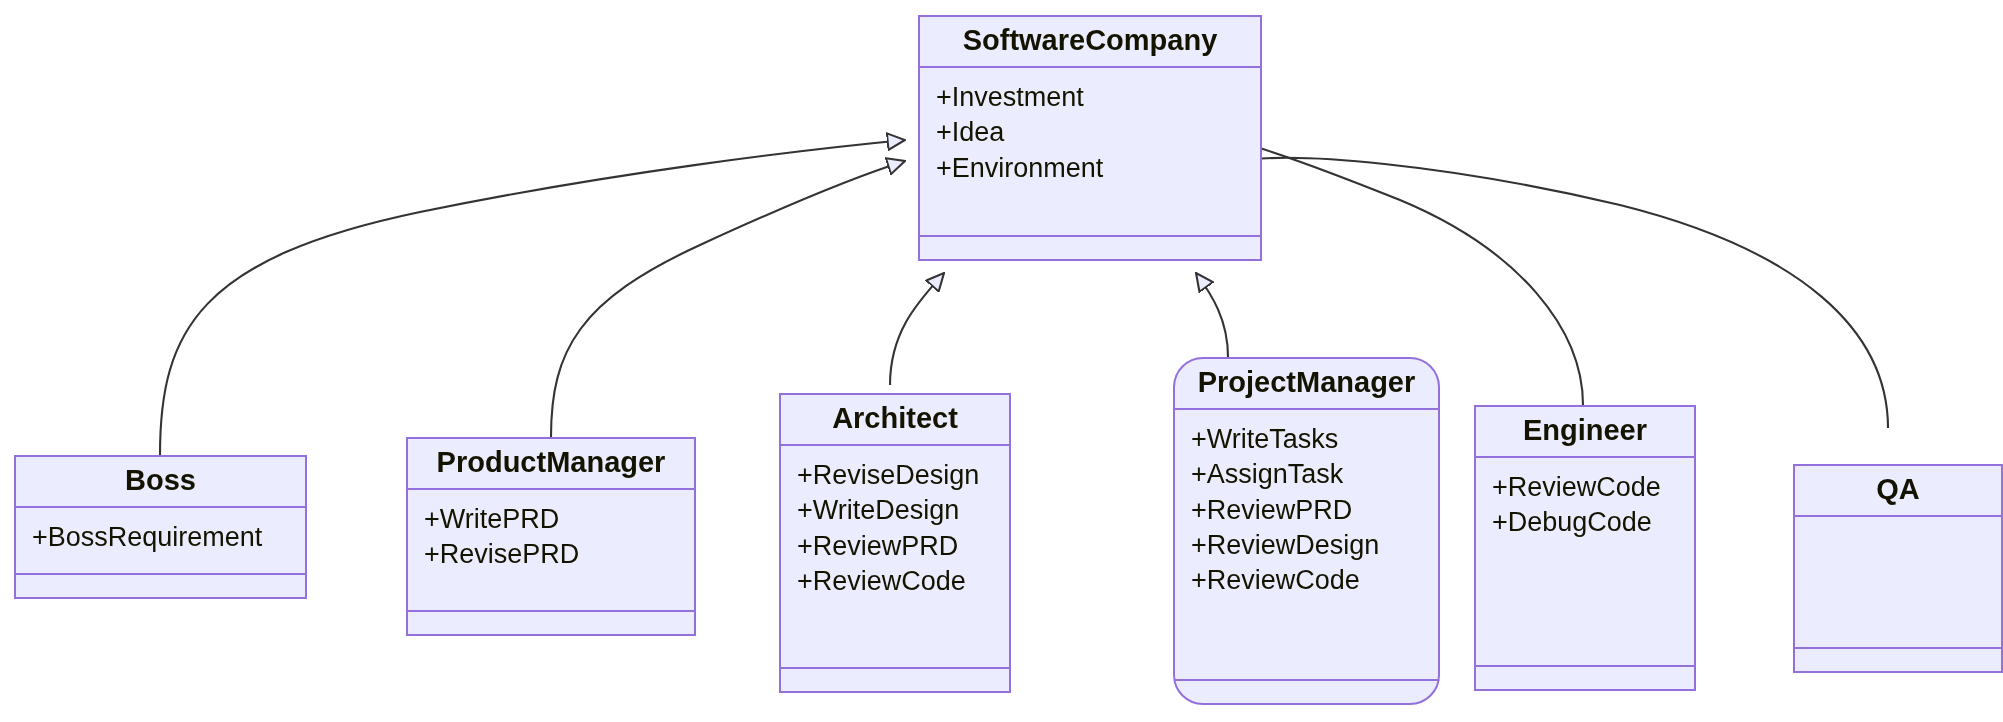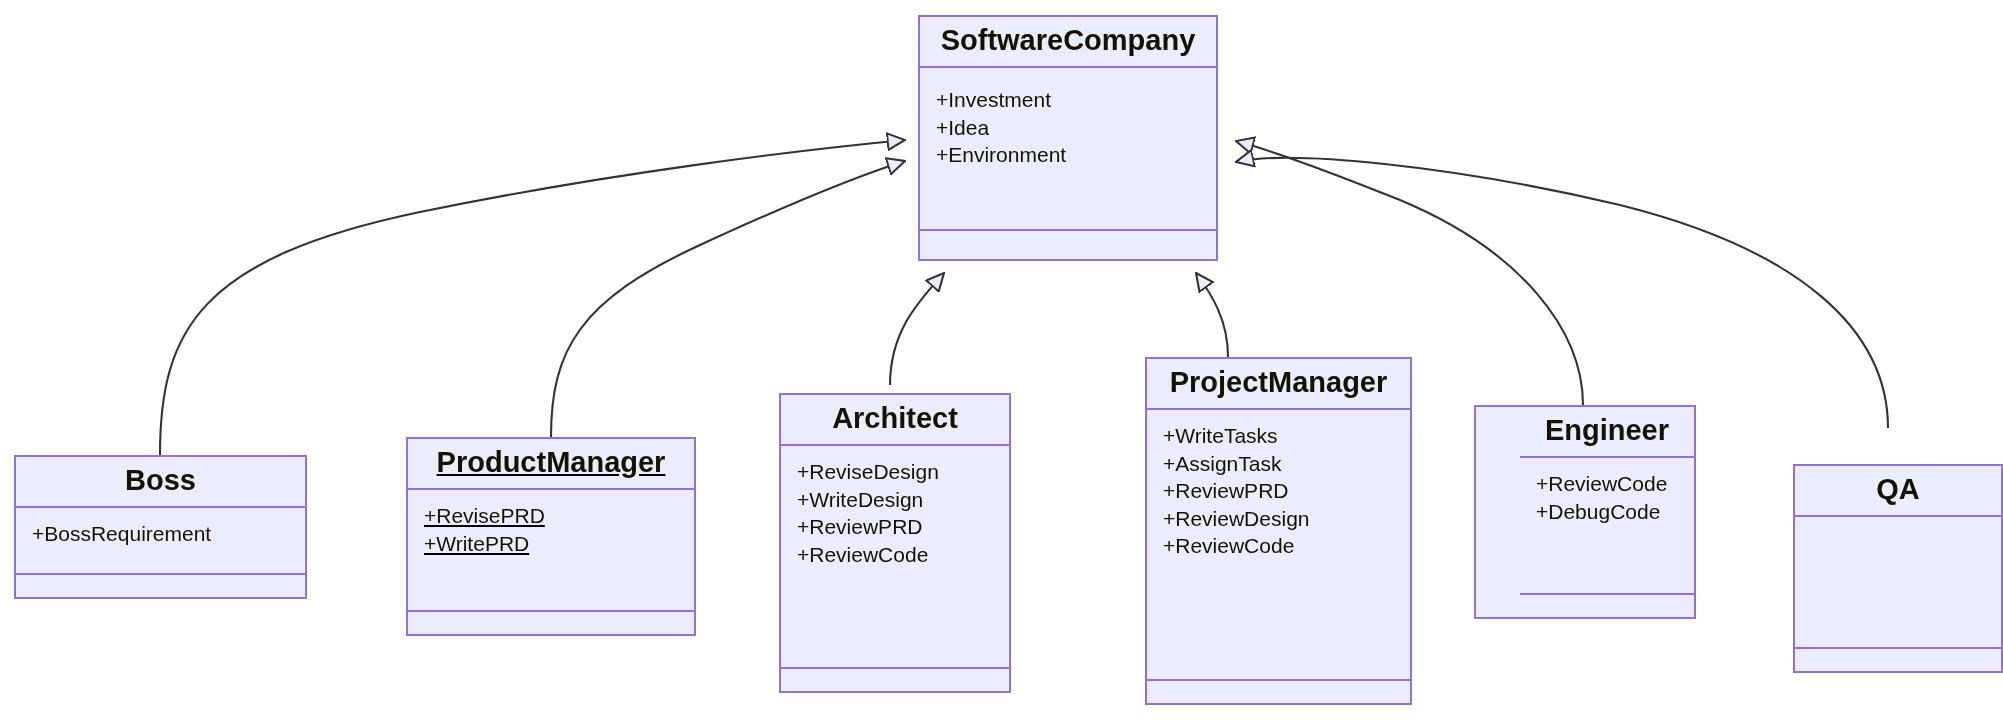--- a/index.html
+++ b/index.html
@@ -51,21 +51,21 @@
     padding: 12px 16px 13px 16px;
     border-bottom: 2px solid #9370DB;
     flex: 1 1 auto;
   }
   .class-methods {
     box-sizing: border-box;
     min-height: 22px;
     padding: 0;
   }
   .member {
-    font-size: 21px;
+    font-size: 27px;
     color: #131300;
     line-height: 1.31;
     white-space: nowrap;
   }
 </style>
 </head>
 <body>
 
 <div id="diagram-root">
 
@@ -85,71 +85,71 @@
       <path d="M 890 385 C 890 330 920 300 944 273" marker-end="url(#inh-arrow)"></path>
 
       <path d="M 1228 357 C 1228 320 1212 295 1196 273" marker-end="url(#inh-arrow)"></path>
 
       <path d="M 1583 405 C 1583 330 1520 250 1400 200 C 1320 168 1270 150 1236 141" marker-end="url(#inh-arrow)"></path>
 
       <path d="M 1888 428 C 1888 330 1800 250 1620 205 C 1450 165 1290 150 1236 162" marker-end="url(#inh-arrow)"></path>
     </g>
   </svg>
 
-  <div class="uml-class" style="left:918px; top:15px; width:300px; height:246px;gap:6px;">
+  <div class="uml-class" style="left:918px; top:15px; width:344px; height:246px;">
     <div class="class-title">SoftwareCompany</div>
     <div class="class-attrs">
       <div class="member">+Investment</div>
       <div class="member">+Idea</div>
       <div class="member">+Environment</div>
     </div>
     <div class="class-methods"></div>
   </div>
 
   <div class="uml-class" style="left:14px; top:455px; width:293px; height:144px;">
     <div class="class-title">Boss</div>
     <div class="class-attrs">
       <div class="member">+BossRequirement</div>
     </div>
     <div class="class-methods"></div>
   </div>
 
-  <div class="uml-class" style="left:406px; top:437px; width:290px; height:199px;text-decoration:underline;">
+  <div class="uml-class" style="left:406px; top:437px; width:290px; height:199px;">
     <div class="class-title">ProductManager</div>
     <div class="class-attrs">
+      <div class="member">+WritePRD</div>
       <div class="member">+RevisePRD</div>
-      <div class="member">+WritePRD</div>
     </div>
     <div class="class-methods"></div>
   </div>
 
   <div class="uml-class" style="left:779px; top:393px; width:232px; height:300px;">
     <div class="class-title">Architect</div>
     <div class="class-attrs">
       <div class="member">+ReviseDesign</div>
       <div class="member">+WriteDesign</div>
       <div class="member">+ReviewPRD</div>
       <div class="member">+ReviewCode</div>
     </div>
     <div class="class-methods"></div>
   </div>
 
-  <div class="uml-class" style="left:1145px; top:357px; width:267px; height:348px;">
+  <div class="uml-class" style="left:1173px; top:357px; width:267px; height:348px;border-radius:30px;">
     <div class="class-title">ProjectManager</div>
     <div class="class-attrs">
       <div class="member">+WriteTasks</div>
       <div class="member">+AssignTask</div>
       <div class="member">+ReviewPRD</div>
       <div class="member">+ReviewDesign</div>
       <div class="member">+ReviewCode</div>
     </div>
     <div class="class-methods"></div>
   </div>
 
-  <div class="uml-class" style="left:1474px; top:405px; width:222px; height:214px;padding-left:44px;">
+  <div class="uml-class" style="left:1474px; top:405px; width:222px; height:286px;">
     <div class="class-title">Engineer</div>
     <div class="class-attrs">
       <div class="member">+ReviewCode</div>
       <div class="member">+DebugCode</div>
     </div>
     <div class="class-methods"></div>
   </div>
 
   <div class="uml-class" style="left:1793px; top:428px; width:210px; height:209px;margin-top:36px;">
     <div class="class-title">QA</div>

